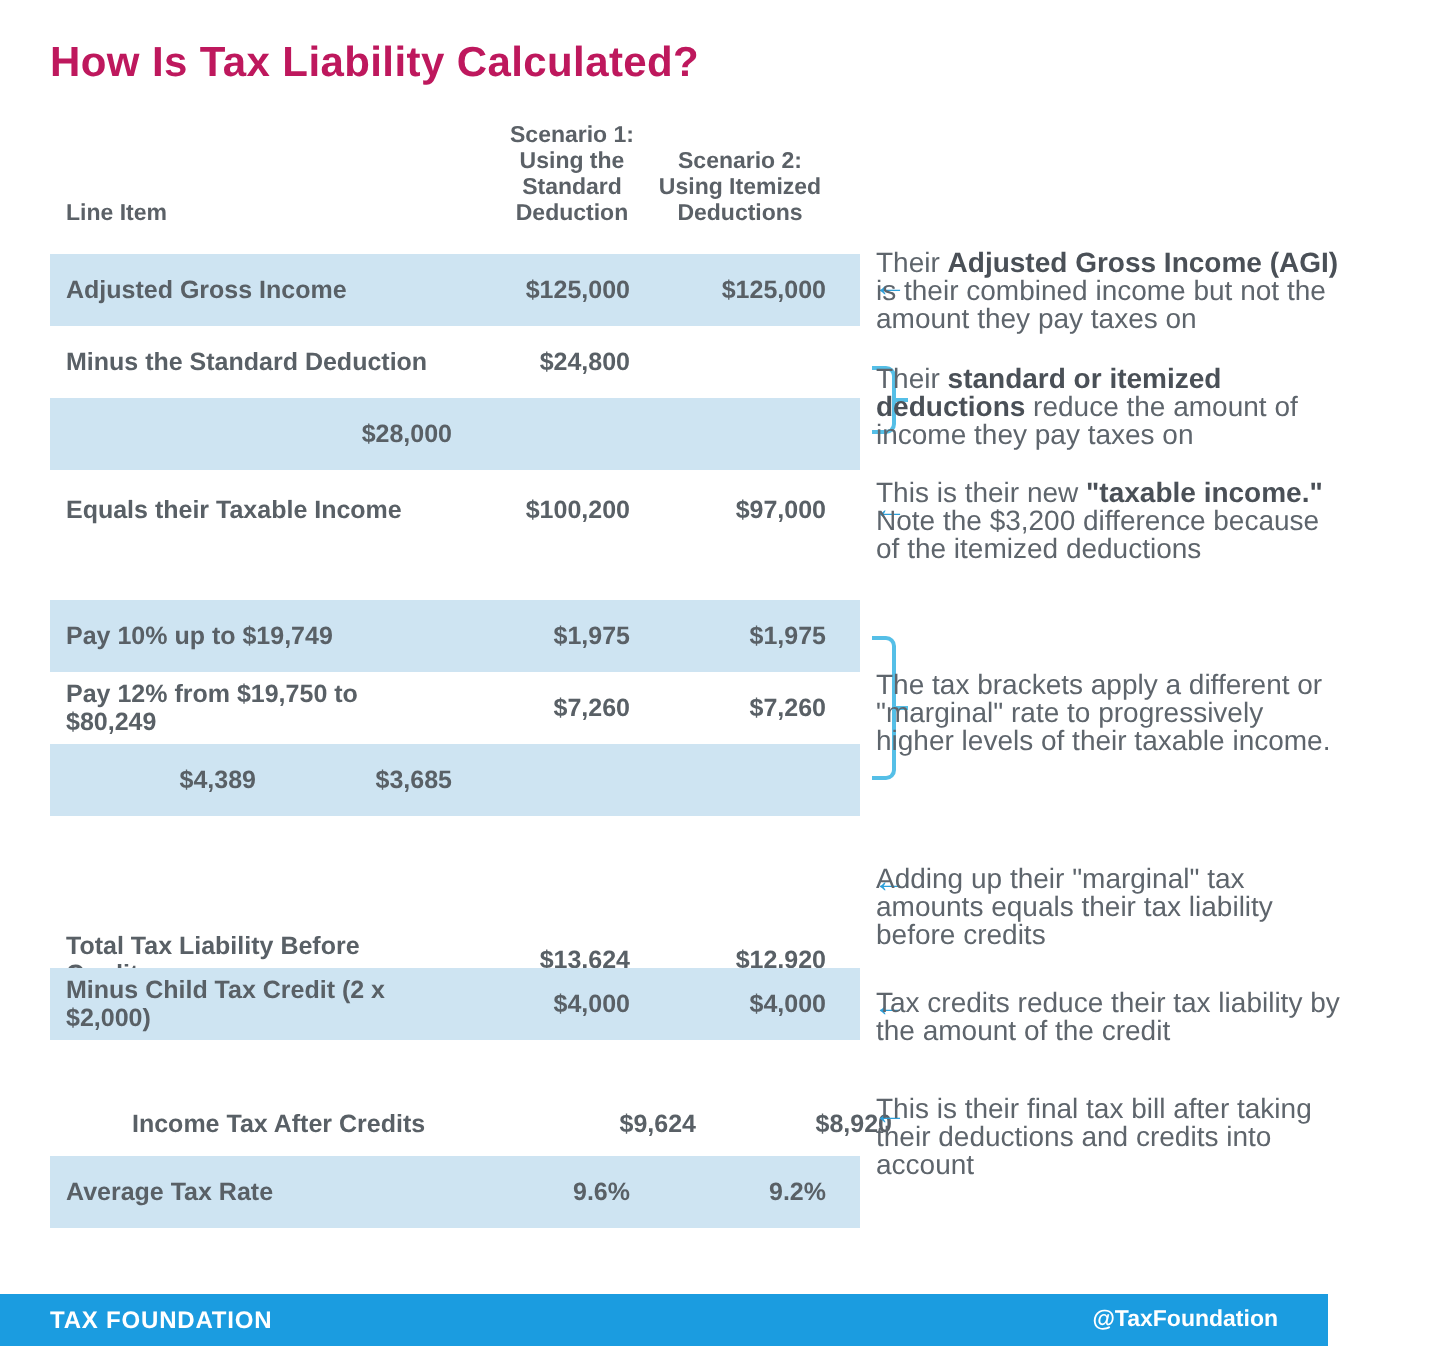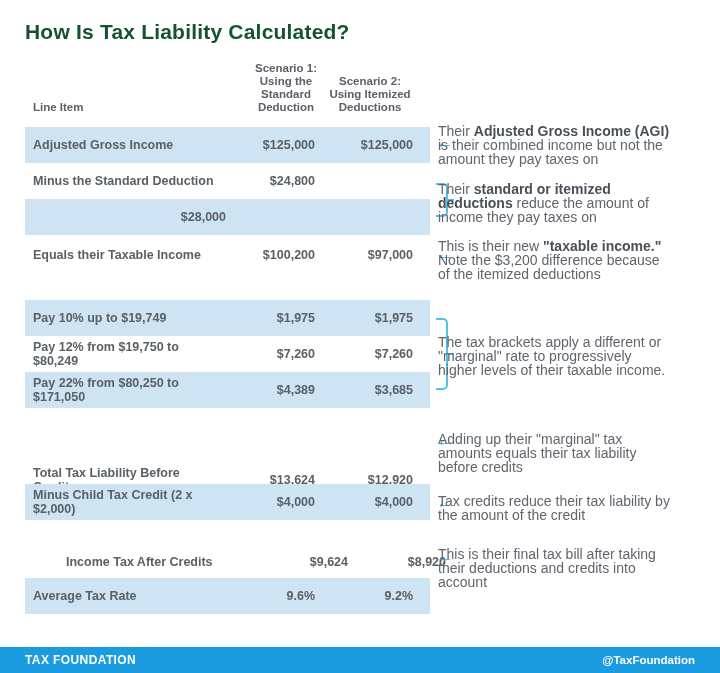--- a/index.html
+++ b/index.html
@@ -2,21 +2,21 @@
 <html style="--row-blue: #cee4f2; --accent: #2d9fd9; --bracket: #55bfe7; --footer-blue: #1b9ce0;"><head>
 <meta charset="utf-8">
 <style>
   html,body{margin:0;padding:0;background:#ffffff;}
   .page{
     position:relative;width:720px;height:673px;overflow:hidden;
     font-family:"Liberation Sans",sans-serif;background:#ffffff;
   }
   .title{
     position:absolute;left:25px;top:20px;margin:0;
-    font-size:21px;font-weight:700;color:#14532d;letter-spacing:0.2px;
+    font-size:21px;font-weight:700;color:#be185d;letter-spacing:0.2px;
   }
   
   .th{position:absolute;font-size:11.5px;font-weight:700;color:#5b6167;line-height:13px;}
   .th-lineitem{left:33px;top:101px;}
   .th-s1{left:250px;top:62px;width:72px;text-align:center;}
   .th-s2{left:326px;top:75px;width:88px;text-align:center;}
   
   .row{
     position:absolute;left:25px;width:405px;height:36px;
     display:flex;align-items:center;box-sizing:border-box;
@@ -51,21 +51,21 @@
     border-radius:0 5px 5px 0;
   }
   .bk2{top:183px;height:34px;}
   .bk4{top:318px;height:72px;}
   .bracket .tick{
     position:absolute;right:-8px;top:50%;margin-top:-1px;
     width:8px;height:2px;background:var(--bracket,#55bfe7);
   }
   
   .footer{
-    position:absolute;left:0;bottom:0;width:720px;height:26px;
+    position:absolute;left:0;bottom:0;width:664px;height:26px;
     background:var(--footer-blue,#1b9ce0);box-sizing:border-box;
     display:flex;align-items:center;justify-content:space-between;
     padding:0 25px;color:#ffffff;
   }
   .footer .brand{font-size:12px;font-weight:700;letter-spacing:0.4px;}
   .footer .handle{font-size:11.5px;font-weight:600;}
 </style>
 </head>
 <body>
 
@@ -100,21 +100,20 @@
     <div class="cell-label">Pay 10% up to $19,749</div>
     <div class="cell-v1">$1,975</div>
     <div class="cell-v2">$1,975</div>
   </div>
   <div class="row r6">
     <div class="cell-label">Pay 12% from $19,750 to $80,249</div>
     <div class="cell-v1">$7,260</div>
     <div class="cell-v2">$7,260</div>
   </div>
   <div class="row shaded r7">
-    <div class="cell-label">Pay 22% from $80,250 to $171,050</div>
     <div class="cell-v1">$4,389</div>
     <div class="cell-v2">$3,685</div>
   </div>
   <div class="row r8">
     <div class="cell-label">Total Tax Liability Before Credits</div>
     <div class="cell-v1">$13,624</div>
     <div class="cell-v2">$12,920</div>
   </div>
   <div class="row shaded r9">
     <div class="cell-label">Minus Child Tax Credit (2 x $2,000)</div>

